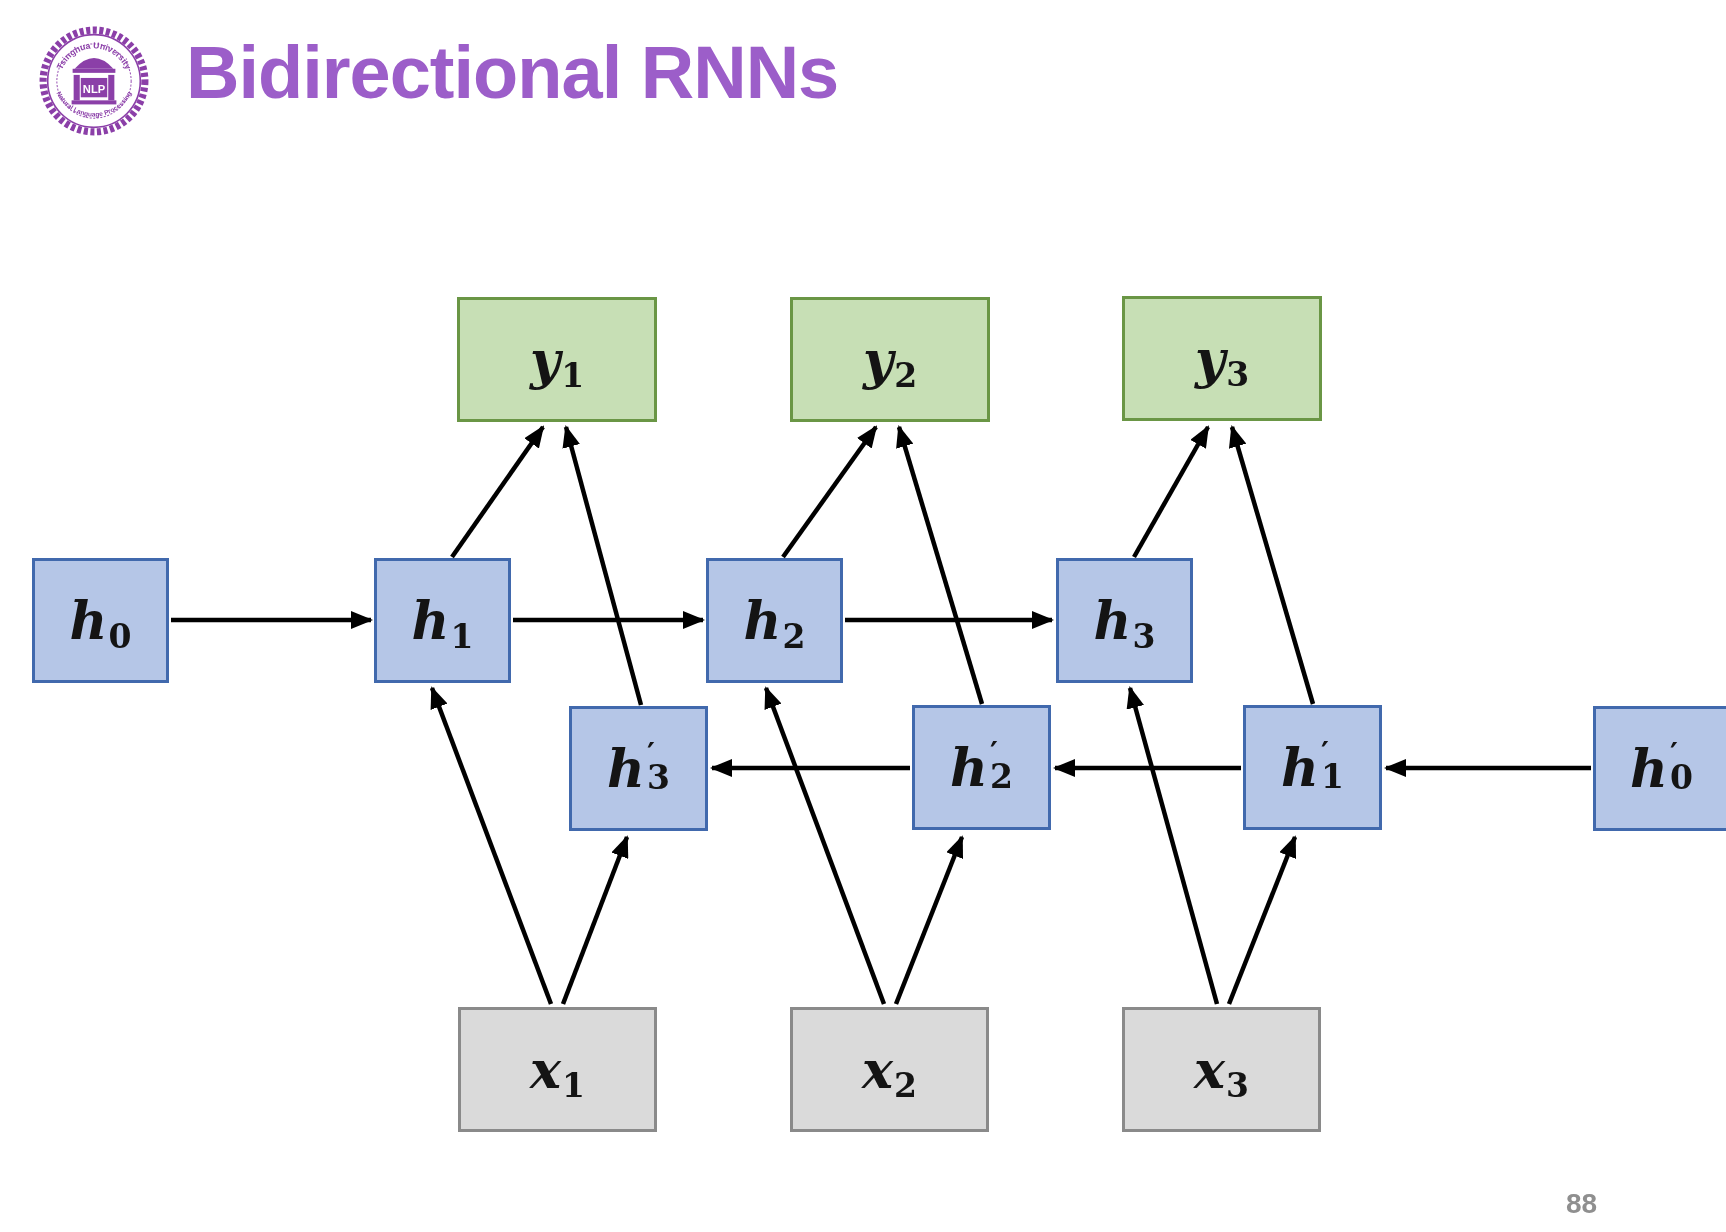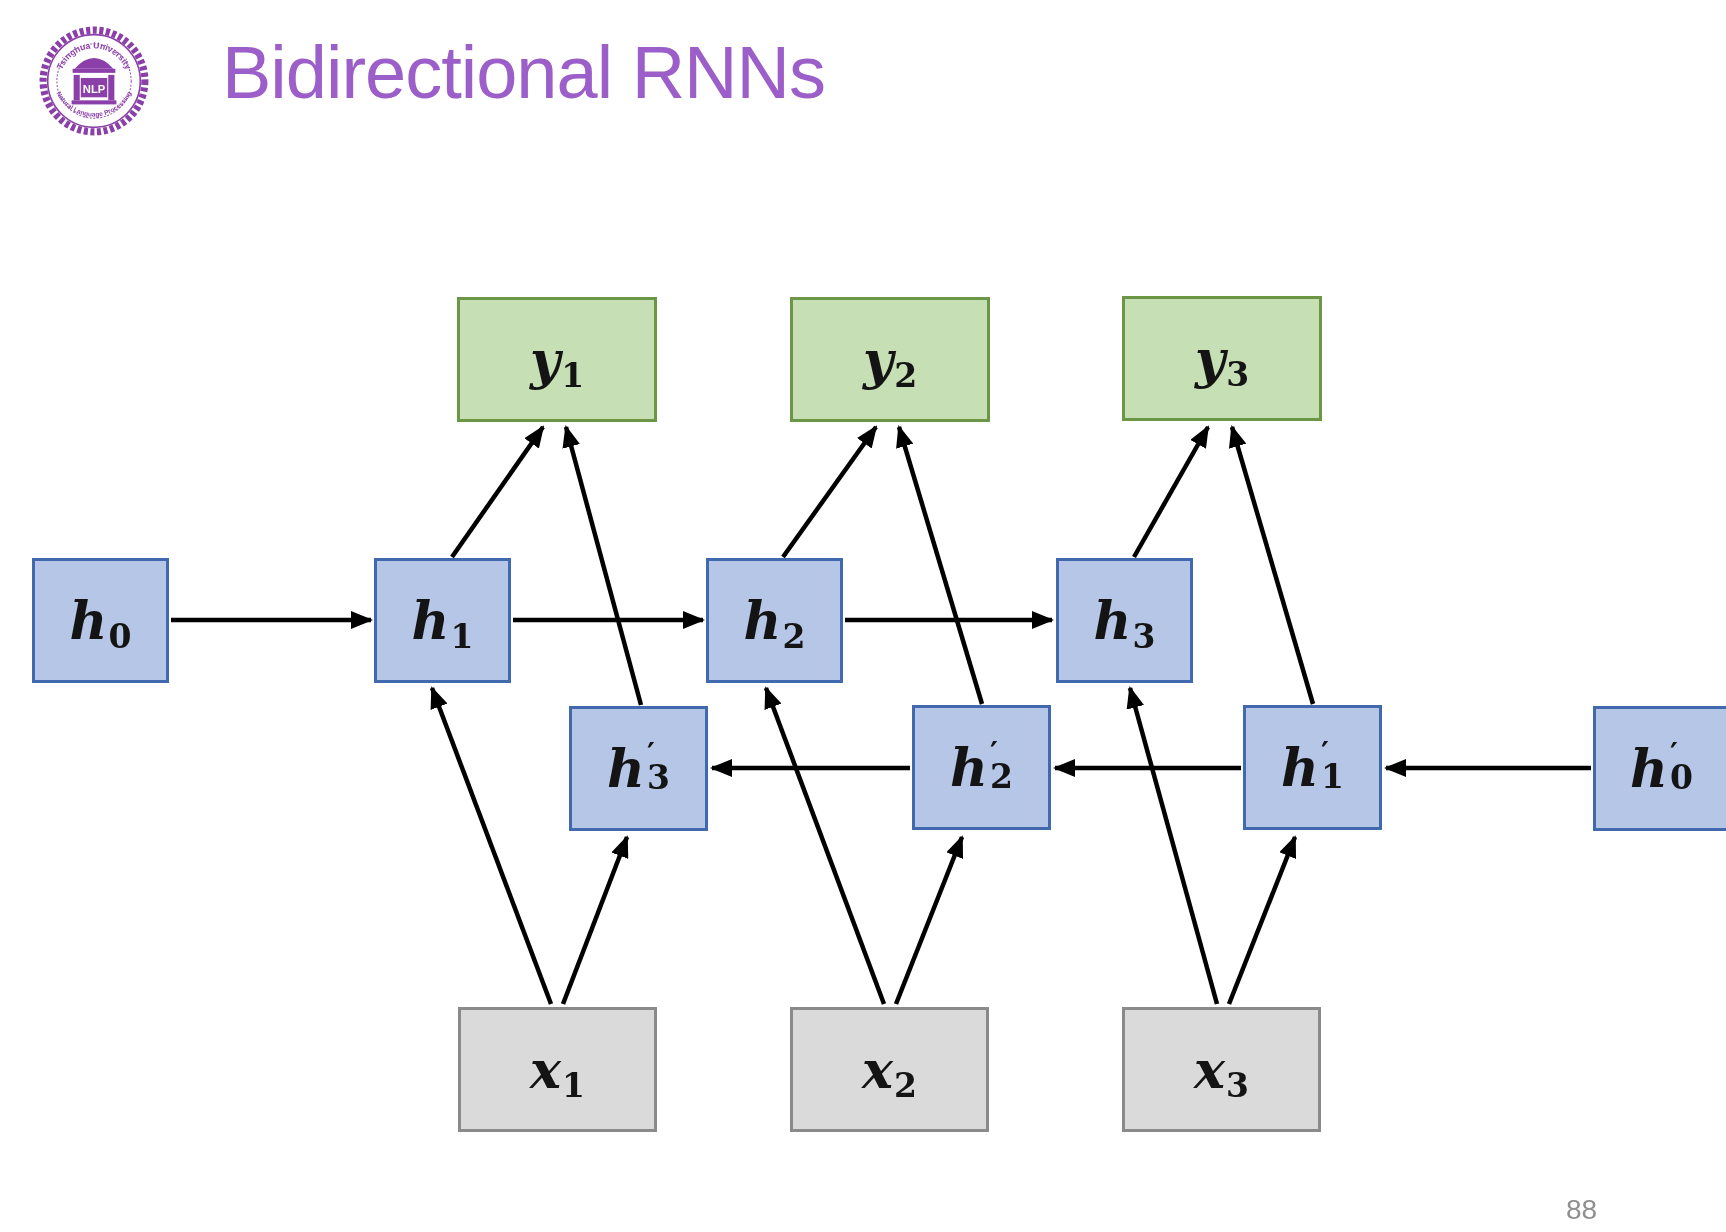--- a/index.html
+++ b/index.html
@@ -3,22 +3,22 @@
 <meta charset="utf-8">
 <style>
   html,body { margin:0; padding:0; background:#ffffff; }
   .slide {
     position:relative; width:1726px; height:1232px;
     background:#ffffff; overflow:hidden;
     font-family:"Liberation Sans", sans-serif;
   }
   .title {
     position:absolute; left:186px; top:34px;
-    font-size:74px; font-weight:normal; letter-spacing:-1px;
-    line-height:1.05; white-space:nowrap;margin-left:36px;
+    font-size:74px; font-weight:bold; letter-spacing:-1px;
+    line-height:1.05; white-space:nowrap;
   }
   .logo { position:absolute; left:38px; top:24px; }
   .nodes-layer { position:absolute; left:0; top:0; width:100%; height:100%; }
   .arrows { position:absolute; left:0; top:0; pointer-events:none; }
   .node {
     position:absolute; box-sizing:border-box;
     display:flex; align-items:center; justify-content:center;
     border:3px solid #000;
   }
   .node-label {
@@ -36,21 +36,21 @@
     margin-left:2px;
   }
   .node-label .pr { font-style:normal; font-size:30px; line-height:19px; }
   .node-label .sb2 { font-style:normal; font-size:33px; line-height:30px; }
   .watermark {
     position:absolute; right:5px; bottom:3px;
     font-size:26px; color:#c9c9c9; letter-spacing:0.5px; white-space:nowrap;
   }
   .pagenum {
     position:absolute; left:1566px; top:1188px;
-    font-size:28px; font-weight:normal; color:#8f8f8f;margin-top:6px;
+    font-size:28px; font-weight:bold; color:#8f8f8f;
   }
 </style>
 </head>
 <body>
 
 <div class="slide">
 
   <svg class="logo" width="112" height="114" viewBox="0 0 110 112">
     <circle cx="55" cy="56" r="50" fill="none" stroke="#8b3fa8" stroke-width="7" stroke-dasharray="4 2.5"></circle>
     <circle cx="55" cy="56" r="45.5" fill="none" stroke="#8b3fa8" stroke-width="1.6"></circle>

